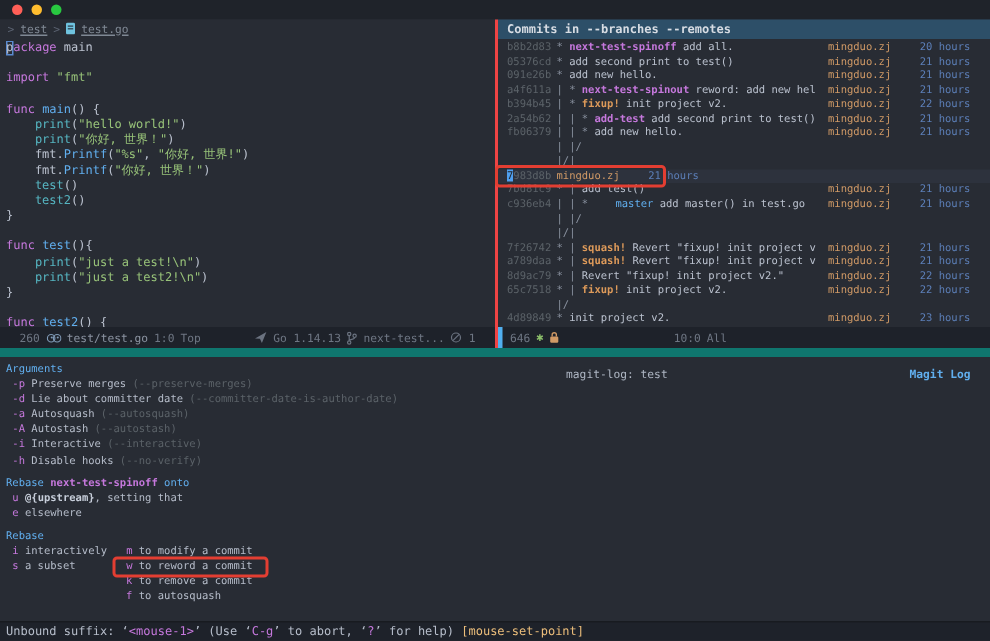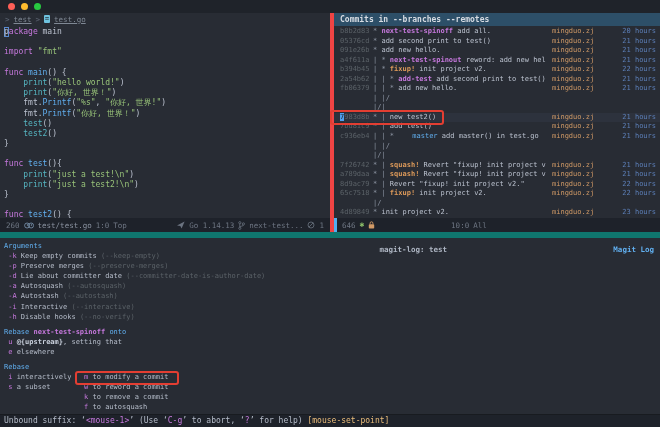--- a/index.html
+++ b/index.html
@@ -8,65 +8,65 @@
   .screen{position:relative;width:660px;height:427px;background:#282c34;}
 
   
   .titlebar{height:13px;background:#1f232a;display:flex;align-items:center;gap:6px;padding-left:8px;}
   .tl{width:7px;height:7px;border-radius:50%;display:inline-block;}
   .tl-close{background:#ff5f57;} .tl-min{background:#febc2e;} .tl-max{background:#28c840;}
 
   
   .windows{display:flex;height:219px;}
   .win-left{width:330px;display:flex;flex-direction:column;background:#282c34;}
-  .win-right{width:330px;display:flex;flex-direction:column;background:#282c34;border-left:4px solid #ef4444;}
+  .win-right{width:330px;display:flex;flex-direction:column;background:#282c34;border-left:2px solid #ef4444;}
 
   
   .breadcrumb{height:12px;display:flex;align-items:center;gap:4px;padding-left:5px;
     font-size:7.5px;color:#5a6270;}
   .breadcrumb .name{color:#7f8894;text-decoration:underline;}
   .ficon{display:inline-flex;}
 
   
   .code{flex:1;overflow:hidden;padding:2px 0 0 4px;font-size:8px;line-height:10.2px;white-space:pre;}
   .codeline{height:10.2px;}
   .c-kw{color:#c678dd;}
   .c-fn{color:#61afef;}
   .c-bi{color:#56b6c2;}
   .c-str{color:#98c379;}
   .c-fg{color:#bbc2cf;}
   .c-curh{color:#bbc2cf;display:inline-block;box-shadow:inset 0 0 0 1px #5b8bd0;}
 
   
   .modeline{height:14px;background:#1e222a;display:flex;align-items:center;gap:4px;
-    font-size:7.5px;color:#6e7683;padding:0 6px;position:relative;white-space:pre;}
+    font-size:7.5px;color:#6e7683;padding:0 13px;position:relative;white-space:pre;}
   .modeline .spacer{flex:1;}
   .mlfile{color:#8b93a1;}
-  .mlbuf{color:#aeb6c3;font-weight:bold;margin-top:48px;}
+  .mlbuf{color:#aeb6c3;font-weight:normal;margin-top:48px;}
   .magitlog{color:#61afef;font-weight:bold;margin-top:48px;}
   .gicon{color:#8cbf6a;font-size:8px;line-height:8px;}
   .active-bar{position:absolute;left:0;top:0;width:3px;height:14px;background:#51afef;}
   .magit-ml{padding-left:8px;}
   .mlicon{display:inline-flex;align-items:center;}
 
   
   .magit-header{height:13px;background:#2d4f68;color:#d7dce3;font-weight:bold;
     font-size:8px;line-height:13px;padding-left:6px;}
   .commits{flex:1;overflow:hidden;padding-top:1px;font-size:7px;}
   .crow{display:flex;height:9.55px;line-height:9.55px;white-space:pre;padding-left:6px;}
   .crow.current{background:#2d323d;}
   .chash{width:33px;flex:none;color:#5b6268;}
   .cmid{flex:1;overflow:hidden;}
   .c-graph{color:#8b93a1;}
   .c-branch{color:#c678dd;font-weight:bold;}
   .c-lbranch{color:#61afef;font-weight:normal;margin-left:14px;}
   .c-okw{color:#dd9a5a;font-weight:bold;}
   .c-msg{color:#bbc2cf;}
   .cauthor{width:52px;flex:none;color:#d19a66;}
-  .ctime{width:56px;flex:none;text-align:right;color:#5c7fb8;padding-right:4px;}
+  .ctime{width:56px;flex:none;text-align:center;color:#5c7fb8;padding-right:4px;}
   .cursor-block{background:#4f9fef;color:#21252b;}
 
   
   .transient{height:182px;border-top:6px solid #0f766e;background:#282c34;
     padding:3px 0 0 4px;font-size:7px;line-height:10.1px;}
   .tline{white-space:pre;height:10.1px;}
   .tline.blank{height:5px;}
   .c-title{color:#61afef;}
   .c-key{color:#c678dd;}
   .c-d{color:#b6bdca;}
@@ -158,21 +158,21 @@
       <div class="commits">
           <div class="crow"><span class="chash">b8b2d83</span><span class="cmid"><span class="c-graph">* </span><span class="c-branch">next-test-spinoff</span><span class="c-msg"> add all.</span></span><span class="cauthor">mingduo.zj</span><span class="ctime">20 hours</span></div>
           <div class="crow"><span class="chash">05376cd</span><span class="cmid"><span class="c-graph">* </span><span class="c-msg">add second print to test()</span></span><span class="cauthor">mingduo.zj</span><span class="ctime">21 hours</span></div>
           <div class="crow"><span class="chash">091e26b</span><span class="cmid"><span class="c-graph">* </span><span class="c-msg">add new hello.</span></span><span class="cauthor">mingduo.zj</span><span class="ctime">21 hours</span></div>
           <div class="crow"><span class="chash">a4f611a</span><span class="cmid"><span class="c-graph">| * </span><span class="c-branch">next-test-spinout</span><span class="c-msg"> reword: add new hel</span></span><span class="cauthor">mingduo.zj</span><span class="ctime">21 hours</span></div>
           <div class="crow"><span class="chash">b394b45</span><span class="cmid"><span class="c-graph">| * </span><span class="c-okw">fixup!</span><span class="c-msg"> init project v2.</span></span><span class="cauthor">mingduo.zj</span><span class="ctime">22 hours</span></div>
           <div class="crow"><span class="chash">2a54b62</span><span class="cmid"><span class="c-graph">| | * </span><span class="c-branch">add-test</span><span class="c-msg"> add second print to test()</span></span><span class="cauthor">mingduo.zj</span><span class="ctime">21 hours</span></div>
           <div class="crow"><span class="chash">fb06379</span><span class="cmid"><span class="c-graph">| | * </span><span class="c-msg">add new hello.</span></span><span class="cauthor">mingduo.zj</span><span class="ctime">21 hours</span></div>
           <div class="crow"><span class="chash"></span><span class="cmid"><span class="c-graph">| |/</span></span><span class="cauthor"></span><span class="ctime"></span></div>
           <div class="crow"><span class="chash"></span><span class="cmid"><span class="c-graph">|/|</span></span><span class="cauthor"></span><span class="ctime"></span></div>
-          <div class="crow current"><span class="chash"><span class="cursor-block">7</span>983d8b</span><span class="cmid"><span class="c-graph">* | </span><span class="c-msg">new test2()</span></span><span class="cauthor">mingduo.zj</span><span class="ctime">21 hours</span></div>
+          <div class="crow current"><span class="chash"><span class="cursor-block">7</span>983d8b</span><span class="cauthor">mingduo.zj</span><span class="ctime">21 hours</span></div>
           <div class="crow"><span class="chash">7bd81c9</span><span class="cmid"><span class="c-graph">* | </span><span class="c-msg">add test()</span></span><span class="cauthor">mingduo.zj</span><span class="ctime">21 hours</span></div>
           <div class="crow"><span class="chash">c936eb4</span><span class="cmid"><span class="c-graph">| | * </span><span class="c-lbranch">master</span><span class="c-msg"> add master() in test.go</span></span><span class="cauthor">mingduo.zj</span><span class="ctime">21 hours</span></div>
           <div class="crow"><span class="chash"></span><span class="cmid"><span class="c-graph">| |/</span></span><span class="cauthor"></span><span class="ctime"></span></div>
           <div class="crow"><span class="chash"></span><span class="cmid"><span class="c-graph">|/|</span></span><span class="cauthor"></span><span class="ctime"></span></div>
           <div class="crow"><span class="chash">7f26742</span><span class="cmid"><span class="c-graph">* | </span><span class="c-okw">squash!</span><span class="c-msg"> Revert "fixup! init project v</span></span><span class="cauthor">mingduo.zj</span><span class="ctime">21 hours</span></div>
           <div class="crow"><span class="chash">a789daa</span><span class="cmid"><span class="c-graph">* | </span><span class="c-okw">squash!</span><span class="c-msg"> Revert "fixup! init project v</span></span><span class="cauthor">mingduo.zj</span><span class="ctime">21 hours</span></div>
           <div class="crow"><span class="chash">8d9ac79</span><span class="cmid"><span class="c-graph">* | </span><span class="c-msg">Revert "fixup! init project v2."</span></span><span class="cauthor">mingduo.zj</span><span class="ctime">22 hours</span></div>
           <div class="crow"><span class="chash">65c7518</span><span class="cmid"><span class="c-graph">* | </span><span class="c-okw">fixup!</span><span class="c-msg"> init project v2.</span></span><span class="cauthor">mingduo.zj</span><span class="ctime">22 hours</span></div>
           <div class="crow"><span class="chash"></span><span class="cmid"><span class="c-graph">|/</span></span><span class="cauthor"></span><span class="ctime"></span></div>
           <div class="crow"><span class="chash">4d89849</span><span class="cmid"><span class="c-graph">* </span><span class="c-msg">init project v2.</span></span><span class="cauthor">mingduo.zj</span><span class="ctime">23 hours</span></div>
@@ -192,21 +192,20 @@
         <span>All</span>
         <span class="spacer"></span>
         <span class="magitlog">Magit Log</span>
       </div>
     </div>
 
   </div>
 
   <div class="transient">
       <div class="tline"><span class="c-title">Arguments</span></div>
-      <div class="tline"><span class="c-key"> -k</span><span class="c-d"> Keep empty commits </span><span class="c-arg">(--keep-empty)</span></div>
       <div class="tline"><span class="c-key"> -p</span><span class="c-d"> Preserve merges </span><span class="c-arg">(--preserve-merges)</span></div>
       <div class="tline"><span class="c-key"> -d</span><span class="c-d"> Lie about committer date </span><span class="c-arg">(--committer-date-is-author-date)</span></div>
       <div class="tline"><span class="c-key"> -a</span><span class="c-d"> Autosquash </span><span class="c-arg">(--autosquash)</span></div>
       <div class="tline"><span class="c-key"> -A</span><span class="c-d"> Autostash </span><span class="c-arg">(--autostash)</span></div>
       <div class="tline"><span class="c-key"> -i</span><span class="c-d"> Interactive </span><span class="c-arg">(--interactive)</span></div>
       <div class="tline"><span class="c-key"> -h</span><span class="c-d"> Disable hooks </span><span class="c-arg">(--no-verify)</span></div>
       <div class="tline blank">&nbsp;</div>
       <div class="tline"><span class="c-title">Rebase </span><span class="c-branch">next-test-spinoff</span><span class="c-title"> onto</span></div>
       <div class="tline"><span class="c-key"> u</span><span class="c-d"> </span><span class="c-bold">@{upstream}</span><span class="c-d">, setting that</span></div>
       <div class="tline"><span class="c-key"> e</span><span class="c-d"> elsewhere</span></div>

